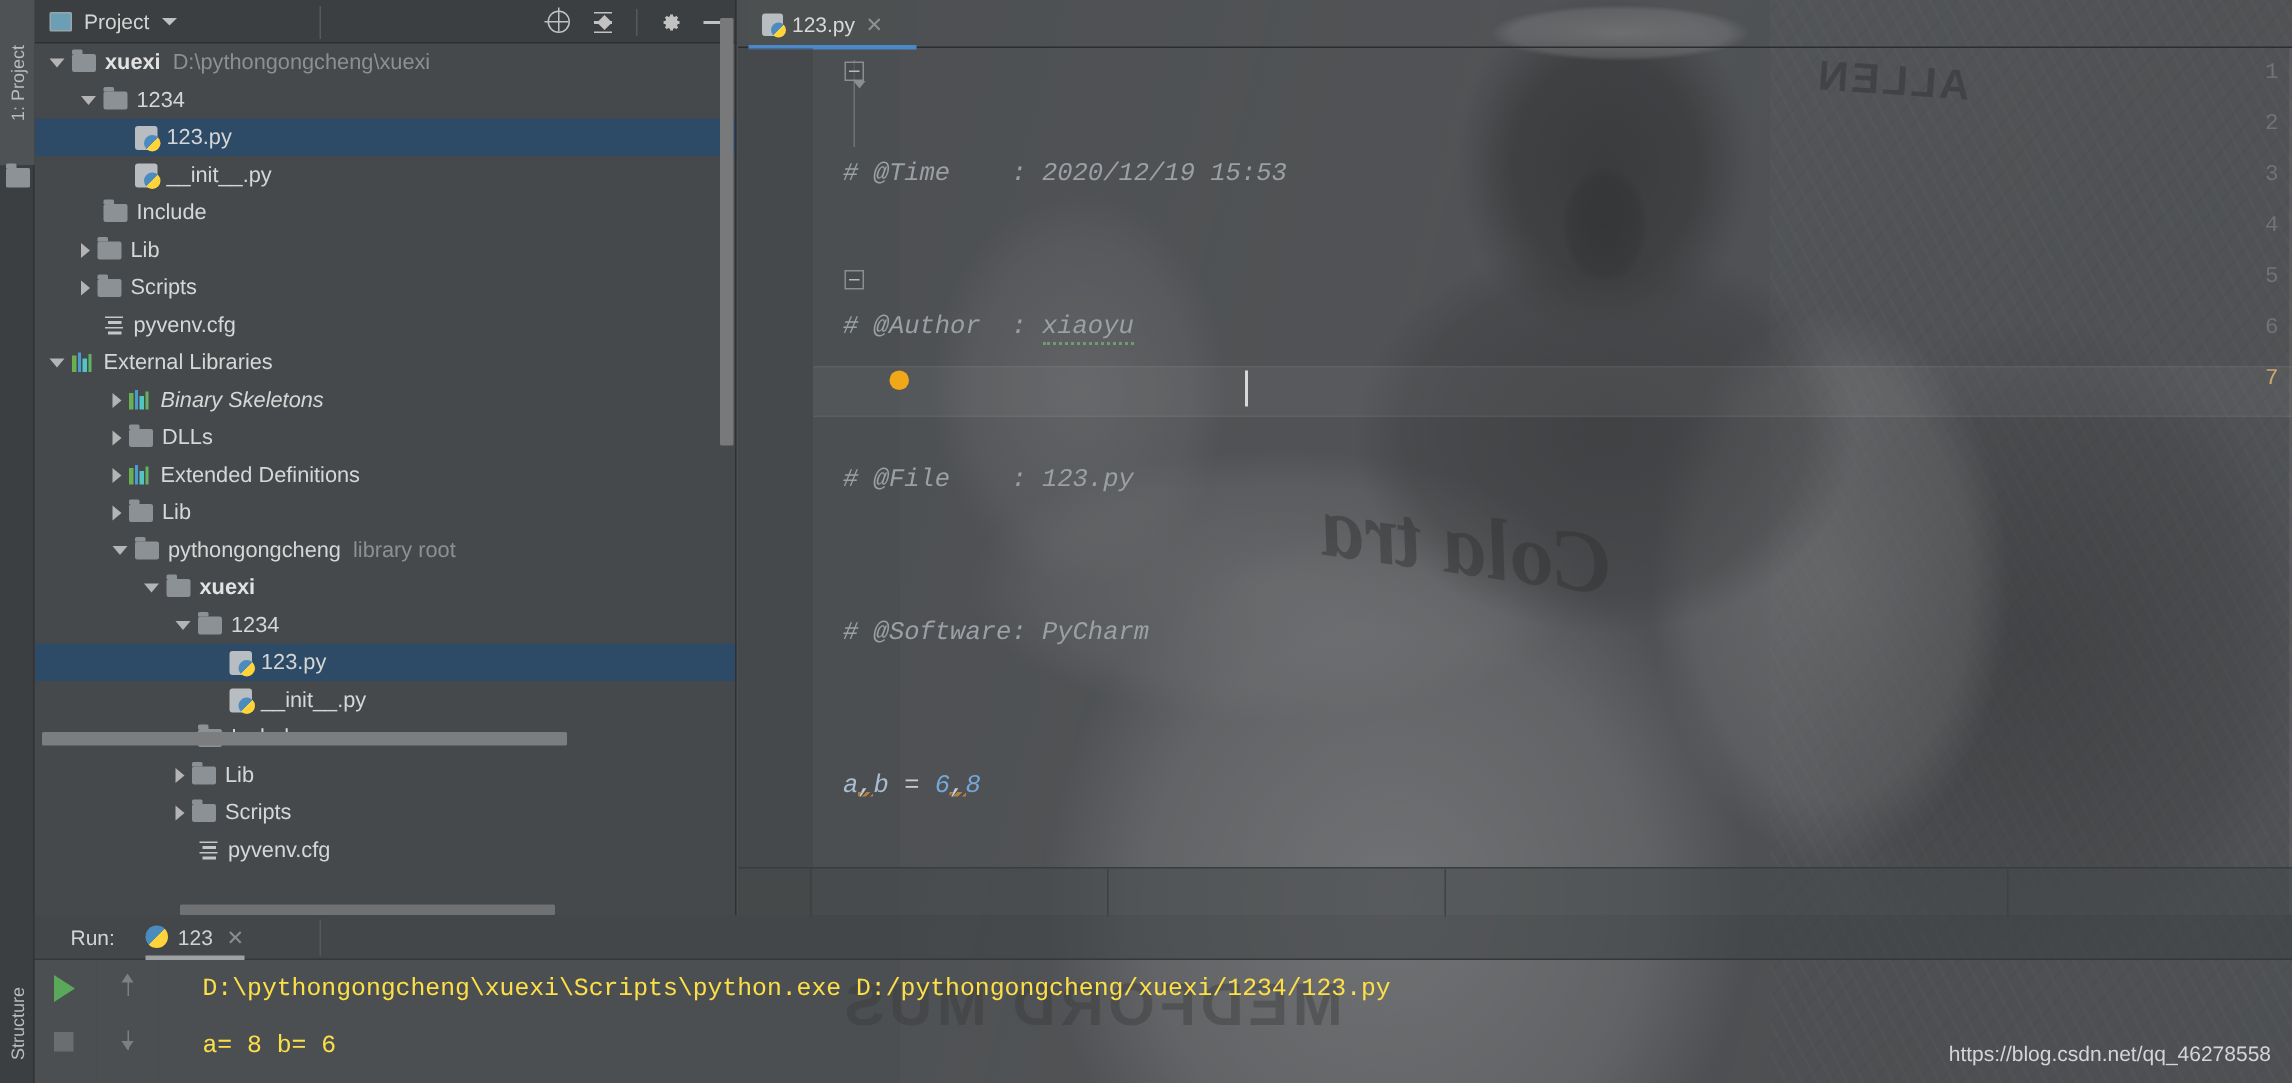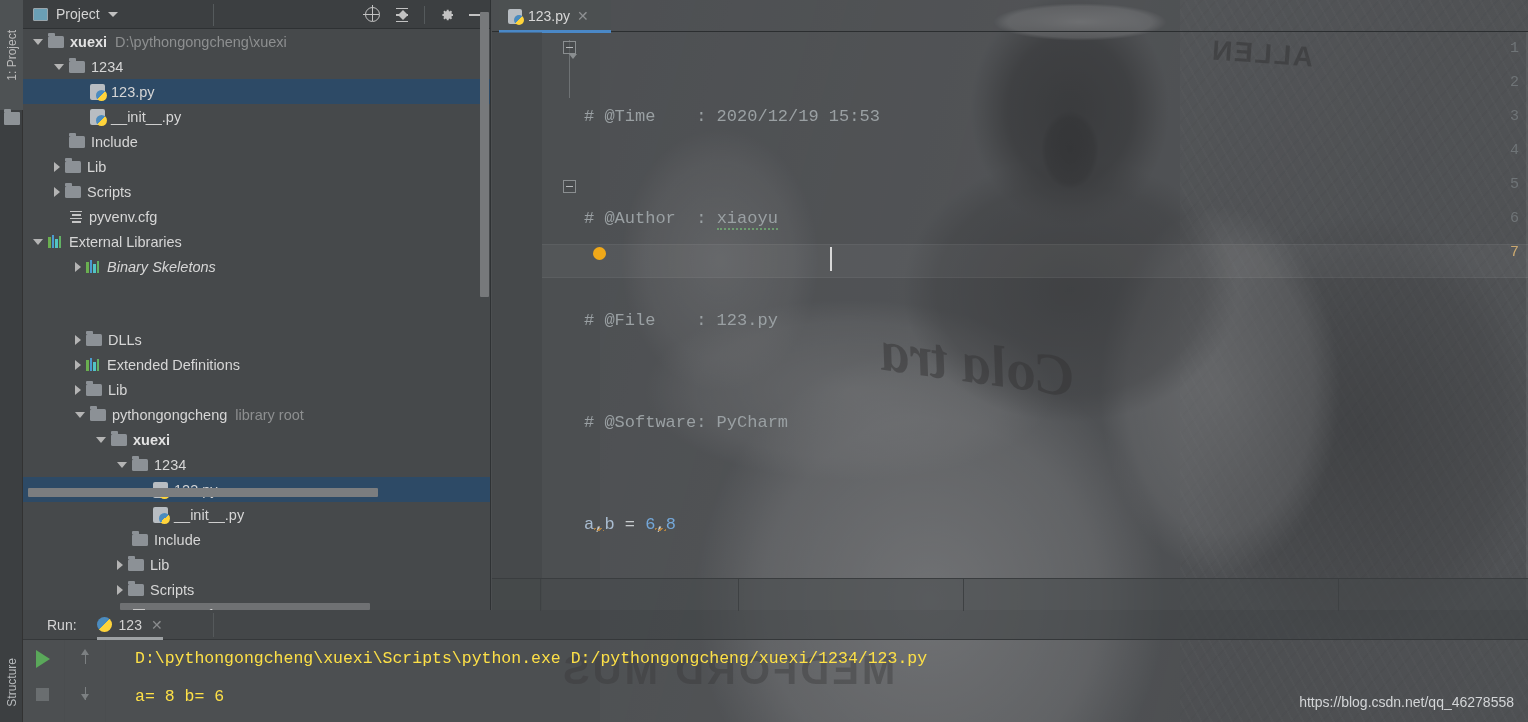--- a/index.html
+++ b/index.html
@@ -349,25 +349,26 @@
   .fold-box.bottom { top: 148px; }
 
   .cur-line-hl {
     position: absolute; left: 50px; right: 0; top: 212px; height: 34px;
     background: rgba(255,255,255,.045);
     border-top: 1px solid rgba(255,255,255,.05);
     border-bottom: 1px solid rgba(255,255,255,.05);
   }
 
   .code {
-    position: absolute; left: 92px; top: 0;
+    position: absolute; left: 70px; top: 0;
     font-family: "Liberation Mono", monospace;
     font-size: 17px;
     line-height: 34px;
     white-space: pre;
+    font-style: italic;
   }
   .code .ln { display: block; height: 34px; }
   .c-comment { color: #9aa0a3; }
   .c-ident   { color: #a9bcd0; }
   .c-num     { color: #74a7d8; }
   .c-op      { color: #c8ccce; }
   .typo { border-bottom: 2px dotted rgba(120,190,120,.65); }
   .weak-warn { position: relative; }
   .weak-warn::after {
     content: ""; position: absolute; left: 0; right: 0; bottom: 3px;
@@ -607,21 +608,21 @@
         <div class="row" style="padding-left: 52px; font-style: italic;">
           <span class="arrow collapsed"></span>
           <span class="icon-lib">
             <i></i>
             <i></i>
             <i></i>
             <i></i>
           </span>
           <span class="lbl">Binary Skeletons</span>
         </div>
-        <div class="row" style="padding-left: 52px; margin-top: 48px;">
+        <div class="row" style="padding-left: 52px;">
           <span class="arrow collapsed"></span>
           <span class="icon-folder"></span>
           <span class="lbl">DLLs</span>
         </div>
         <div class="row" style="padding-left: 52px;">
           <span class="arrow collapsed"></span>
           <span class="icon-lib">
             <i></i>
             <i></i>
             <i></i>

